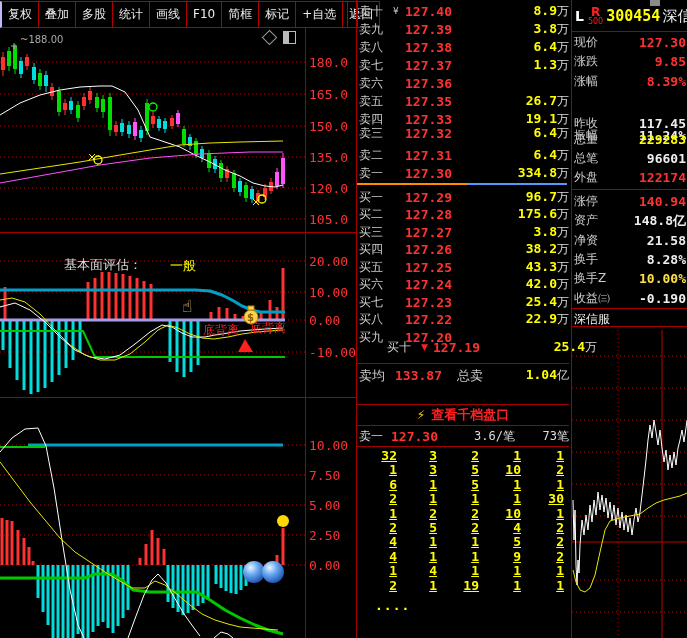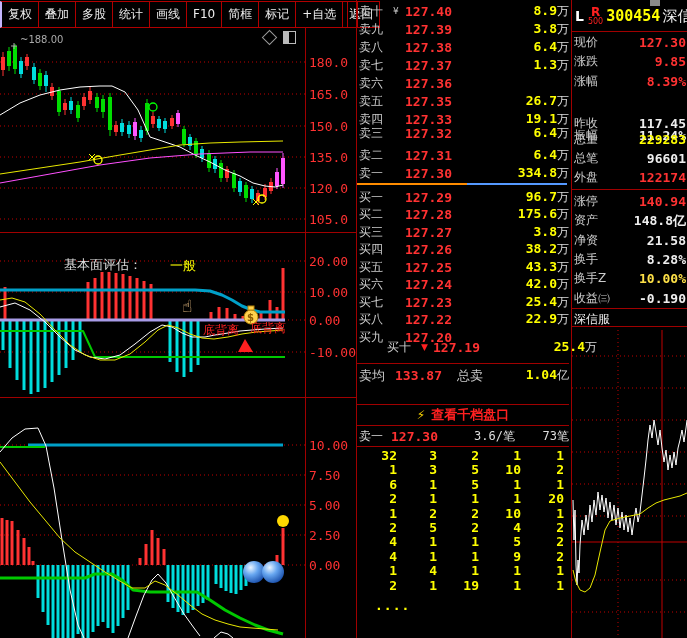--- a/index.html
+++ b/index.html
@@ -43,21 +43,21 @@
   #deeplink{position:absolute;left:0;top:406px;width:212px;height:18px;display:flex;align-items:center;justify-content:center;cursor:pointer;}
   #deeplink .bolt{color:#ffd800;font-size:12px;margin-right:6px;}
   #deeplink .txt{color:#ff2020;font-size:13px;font-weight:bold;}
   #tape-head{position:absolute;left:0;top:428px;width:212px;height:17px;display:flex;align-items:center;}
   #tape-head .s{color:#ddd;font-size:12px;width:32px;padding-left:2px;}
   #tape-head .p{color:#ff3232;font-weight:bold;font-family:"DejaVu Sans Mono",monospace;width:62px;}
   #tape-head .a{color:#ddd;font-family:"DejaVu Sans Mono",monospace;font-size:12px;width:62px;text-align:right;}
   #tape-head .c{flex:1;color:#ddd;font-family:"DejaVu Sans Mono",monospace;font-size:12px;text-align:right;}
   #tape-rows{position:absolute;left:0;top:449px;width:212px;height:146px;overflow:hidden;}
   .tape-row{display:flex;height:14.4px;line-height:14.4px;}
-  .tape-cell{color:#ffff00;font-weight:bold;font-family:"DejaVu Sans Mono",monospace;font-size:13px;text-align:right;}
+  .tape-cell{color:#ffff00;font-weight:bold;font-family:"DejaVu Sans Mono",monospace;font-size:13px;text-align:right;text-decoration:underline;}
   #tape-more{position:absolute;left:18px;top:598px;color:#ffff00;font-weight:bold;letter-spacing:1px;}
   
   #quote{position:absolute;left:572px;top:0;width:115px;height:638px;}
   #q-head{position:absolute;left:0;top:2px;width:115px;height:28px;display:flex;align-items:center;overflow:hidden;}
   #q-l{color:#fff;font-weight:bold;font-size:14px;margin-left:3px;}
   #q-rwrap{display:flex;flex-direction:column;align-items:center;margin-left:4px;line-height:1;}
   #q-r{color:#ff2020;font-weight:bold;font-size:12px;}
   #q-500{color:#ff2020;font-size:8px;}
   #q-code{color:#ffff00;font-weight:bold;font-size:15px;margin-left:3px;font-family:"DejaVu Sans Mono",monospace;}
   #q-name{color:#eee;font-size:15px;margin-left:2px;white-space:nowrap;}
@@ -540,21 +540,21 @@
           <span class="tape-cell" style="width: 40px;">1</span>
           <span class="tape-cell" style="width: 42px;">5</span>
           <span class="tape-cell" style="width: 42px;">1</span>
           <span class="tape-cell" style="width: 43px;">1</span>
         </div>
         <div class="tape-row">
           <span class="tape-cell" style="width: 40px;">2</span>
           <span class="tape-cell" style="width: 40px;">1</span>
           <span class="tape-cell" style="width: 42px;">1</span>
           <span class="tape-cell" style="width: 42px;">1</span>
-          <span class="tape-cell" style="width: 43px;">20</span>
+          <span class="tape-cell" style="width: 43px;">30</span>
         </div>
         <div class="tape-row">
           <span class="tape-cell" style="width: 40px;">1</span>
           <span class="tape-cell" style="width: 40px;">2</span>
           <span class="tape-cell" style="width: 42px;">2</span>
           <span class="tape-cell" style="width: 42px;">10</span>
           <span class="tape-cell" style="width: 43px;">1</span>
         </div>
         <div class="tape-row">
           <span class="tape-cell" style="width: 40px;">2</span>

